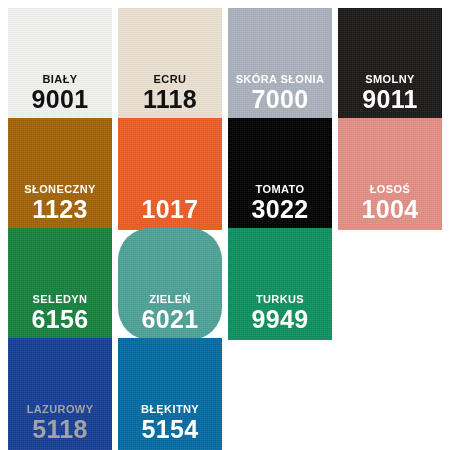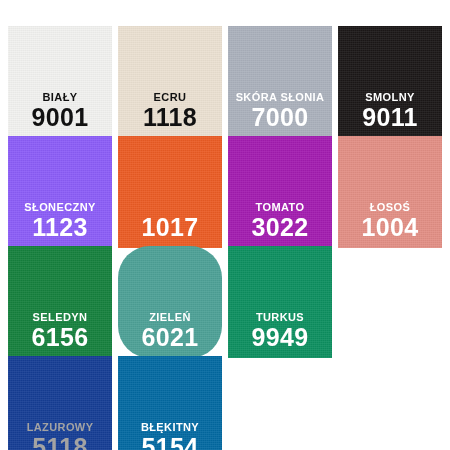--- a/index.html
+++ b/index.html
@@ -34,21 +34,20 @@
     height: 112px;
     flex: 0 0 104px;
     position: relative;
     box-sizing: border-box;
     display: flex;
     flex-direction: column;
     align-items: center;
     justify-content: flex-end;
     padding-bottom: 7px;
     overflow: hidden;
-    margin-top: 18px;
   }
   
   .swatch::before {
     content: "";
     position: absolute;
     inset: 0;
     pointer-events: none;
     opacity: 0.10;
     background-image:
       repeating-linear-gradient(0deg, rgba(255,255,255,0.5) 0 1px, rgba(0,0,0,0.18) 1px 2px),
@@ -91,28 +90,28 @@
       <div class="swatch" style="background: rgb(170, 176, 187); color: rgb(255, 255, 255);">
         <div class="swatch-name">SKÓRA SŁONIA</div>
         <div class="swatch-code">7000</div>
       </div>
       <div class="swatch" style="background: rgb(27, 23, 23); color: rgb(255, 255, 255);">
         <div class="swatch-name">SMOLNY</div>
         <div class="swatch-code">9011</div>
       </div>
     </div>
     <div class="swatch-row">
-      <div class="swatch" style="background: #8b5cf6; color: rgb(255, 255, 255);">
+      <div class="swatch" style="background: #a16207; color: rgb(255, 255, 255);">
         <div class="swatch-name">SŁONECZNY</div>
         <div class="swatch-code">1123</div>
       </div>
       <div class="swatch" style="background: rgb(234, 91, 36); color: rgb(255, 255, 255);">
         <div class="swatch-code">1017</div>
       </div>
-      <div class="swatch" style="background: #a21caf; color: rgb(255, 255, 255);">
+      <div class="swatch" style="background: #000000; color: rgb(255, 255, 255);">
         <div class="swatch-name">TOMATO</div>
         <div class="swatch-code">3022</div>
       </div>
       <div class="swatch" style="background: rgb(225, 142, 132); color: rgb(255, 255, 255);">
         <div class="swatch-name">ŁOSOŚ</div>
         <div class="swatch-code">1004</div>
       </div>
     </div>
     <div class="swatch-row">
       <div class="swatch" style="background: #15803d; color: rgb(255, 255, 255);">

